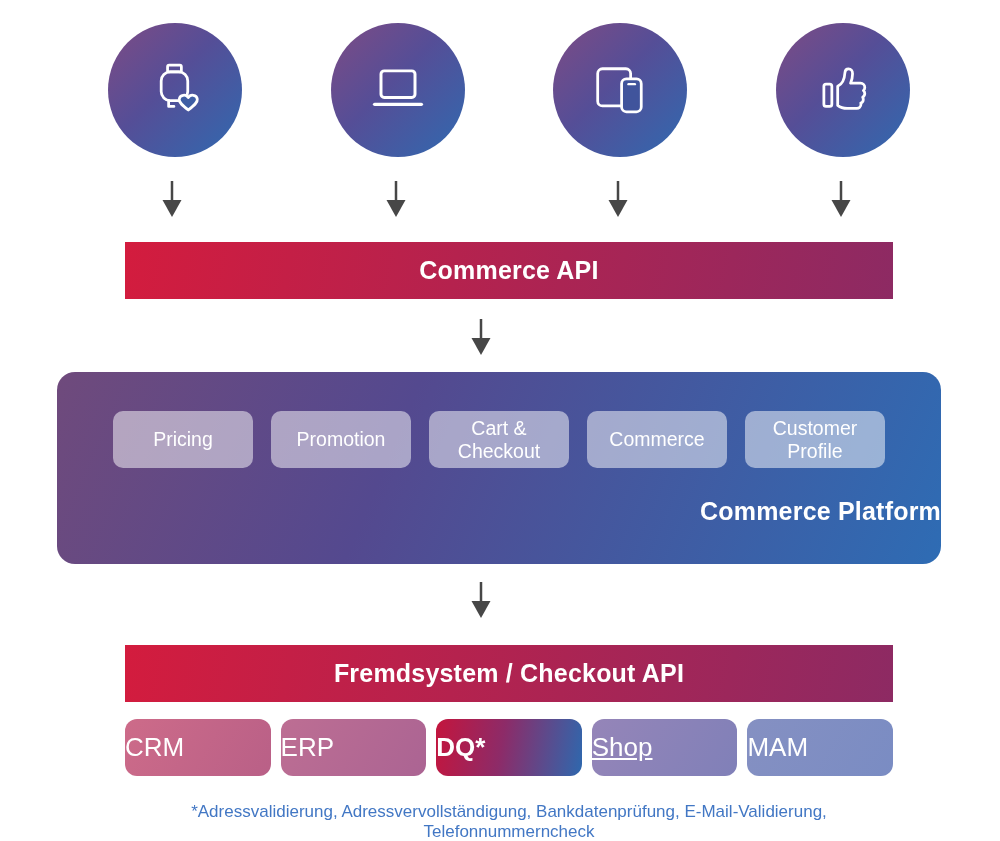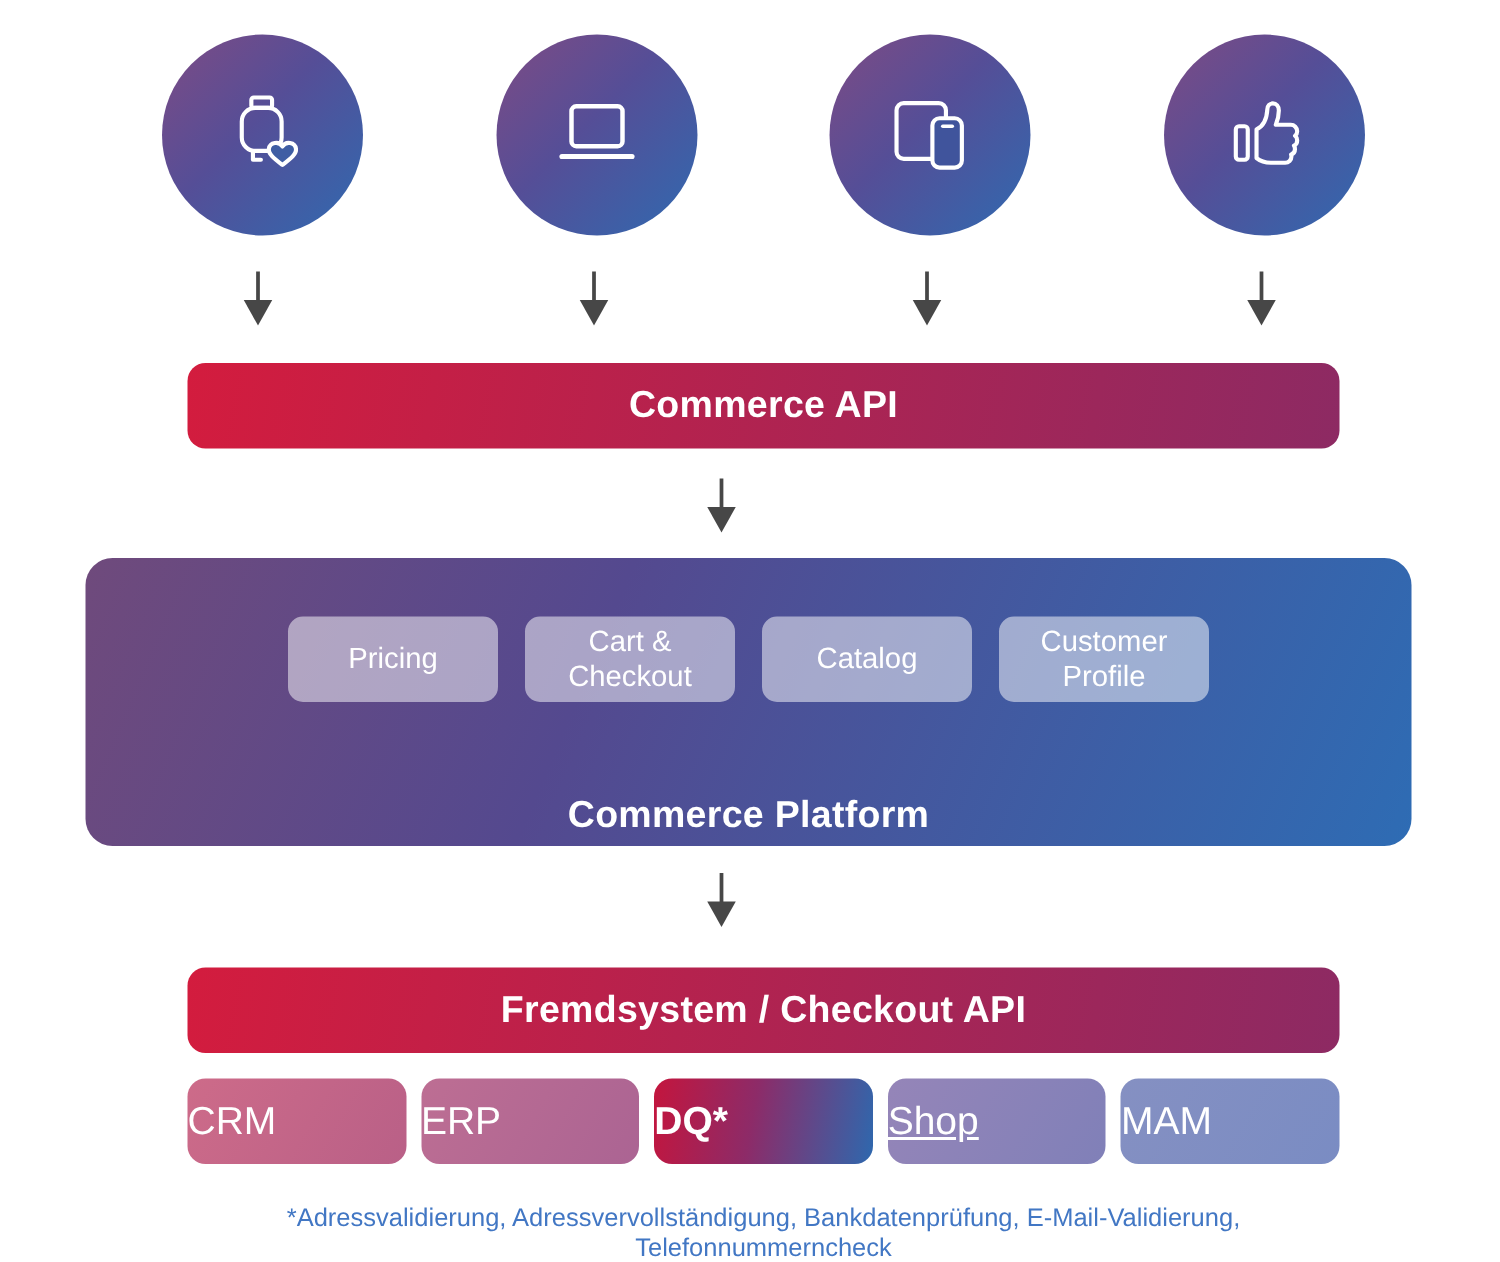--- a/index.html
+++ b/index.html
@@ -15,21 +15,21 @@
   }
   .c1 { left: 108px; } .c2 { left: 331px; } .c3 { left: 553px; } .c4 { left: 776px; }
   .circle svg { width: 68px; height: 68px; }
   
   .arrow { position: absolute; width: 22px; height: 38px; }
   .a1 { left: 161px; top: 180px; } .a2 { left: 385px; top: 180px; }
   .a3 { left: 607px; top: 180px; } .a4 { left: 830px; top: 180px; }
   .am1 { left: 470px; top: 318px; } .am2 { left: 470px; top: 581px; }
   
   .bar {
-    position: absolute; left: 125px; width: 768px; height: 57px; border-radius: 12px;
+    position: absolute; left: 125px; width: 768px; height: 57px; border-radius: 0;
     background: linear-gradient(100deg, #d31c3e 0%, #8d2a63 100%);
     color: #ffffff; display: flex; align-items: center; justify-content: center;
     font-size: 25px; font-weight: 700; letter-spacing: 0.2px;
   }
   .bar-api { top: 242px; }
   .bar-external { top: 645px; }
   
   .platform {
     position: absolute; left: 57px; top: 372px; width: 884px; height: 192px;
     border-radius: 18px;
@@ -40,22 +40,22 @@
     display: flex; justify-content: center; gap: 18px;
   }
   .pill {
     width: 140px; height: 57px; border-radius: 10px;
     background: rgba(255,255,255,0.5); color: #ffffff;
     display: flex; align-items: center; justify-content: center;
     text-align: center; font-size: 19.5px; line-height: 1.15;
     padding: 2px 8px; box-sizing: border-box;
   }
   .platform-title {
-    position: absolute; top: 125px; left: 0; right: 0; text-align: center;
-    color: #ffffff; font-size: 25px; font-weight: 700; letter-spacing: 0.2px; margin-top: 32px;
+    position: absolute; top: 125px; left: 0; right: 0; text-align: right;
+    color: #ffffff; font-size: 25px; font-weight: 700; letter-spacing: 0.2px;
   }
   
   .systems {
     position: absolute; left: 125px; top: 719px; width: 768px; height: 57px;
     display: flex; gap: 10px;
   }
   .system {
     flex: 1; border-radius: 12px; color: #ffffff;
     display: flex; align-items: center; justify-content: flex-start; font-size: 26px;
   }
@@ -147,24 +147,27 @@
         <path d="M1.5 20 L20.5 20 L11 37 Z" fill="#474747"></path>
       </svg>
   </div>
 
   <div class="platform">
     <div class="pills">
       <div class="pill">
         <span>Pricing</span>
       </div>
       <div class="pill">
+        <span>Promotion</span>
+      </div>
+      <div class="pill">
         <span>Cart &amp; Checkout</span>
       </div>
       <div class="pill">
-        <span>Catalog</span>
+        <span>Commerce</span>
       </div>
       <div class="pill">
         <span>Customer Profile</span>
       </div>
     </div>
     <div class="platform-title">Commerce Platform</div>
   </div>
 
   <div class="arrow am2">
     <svg width="22" height="38">

